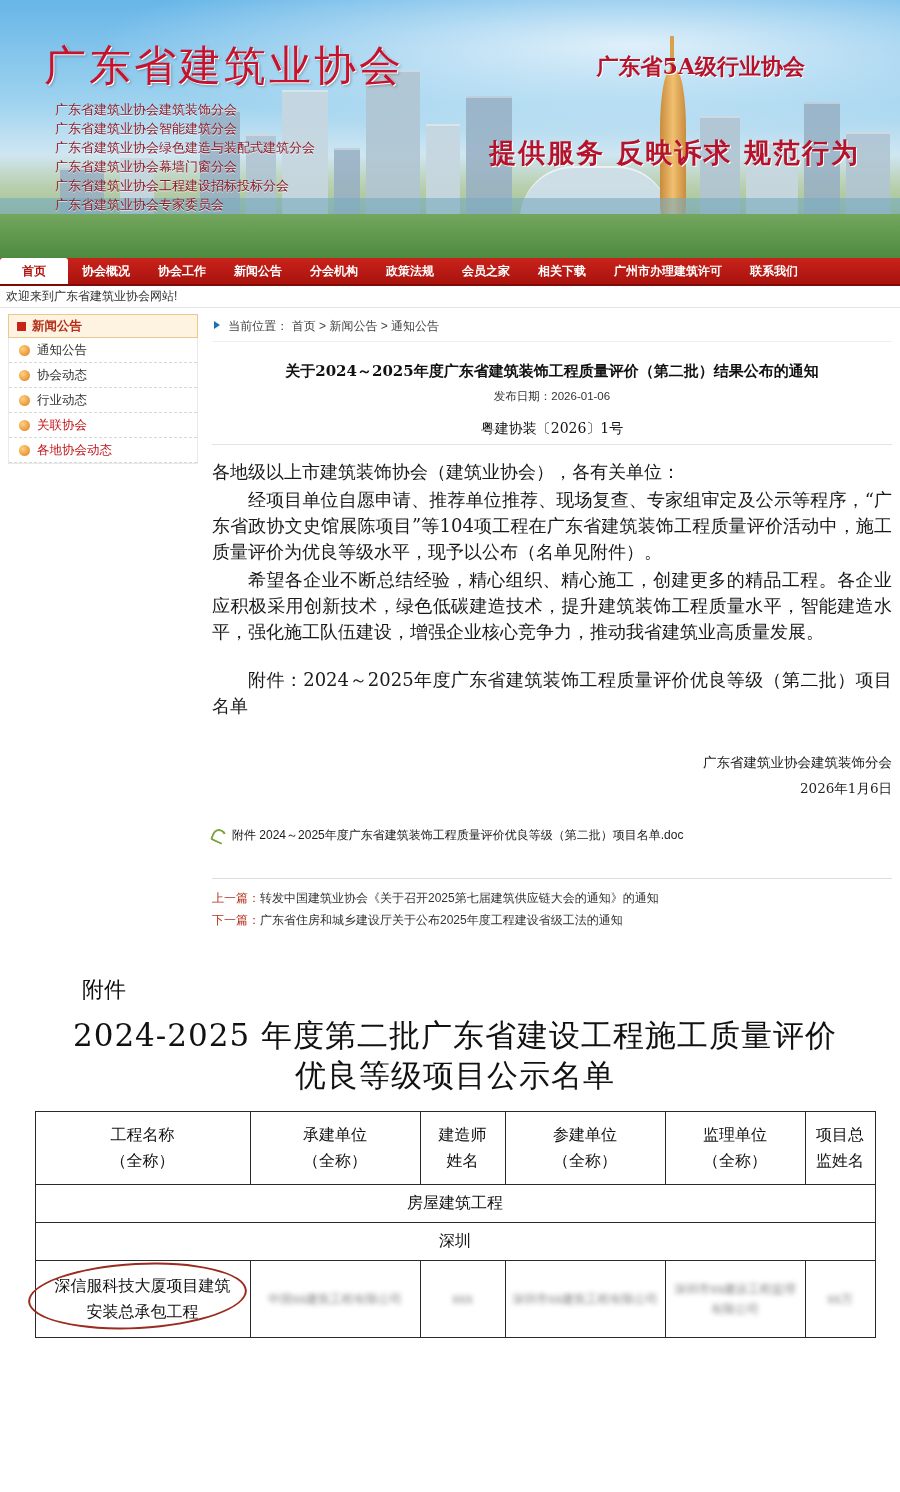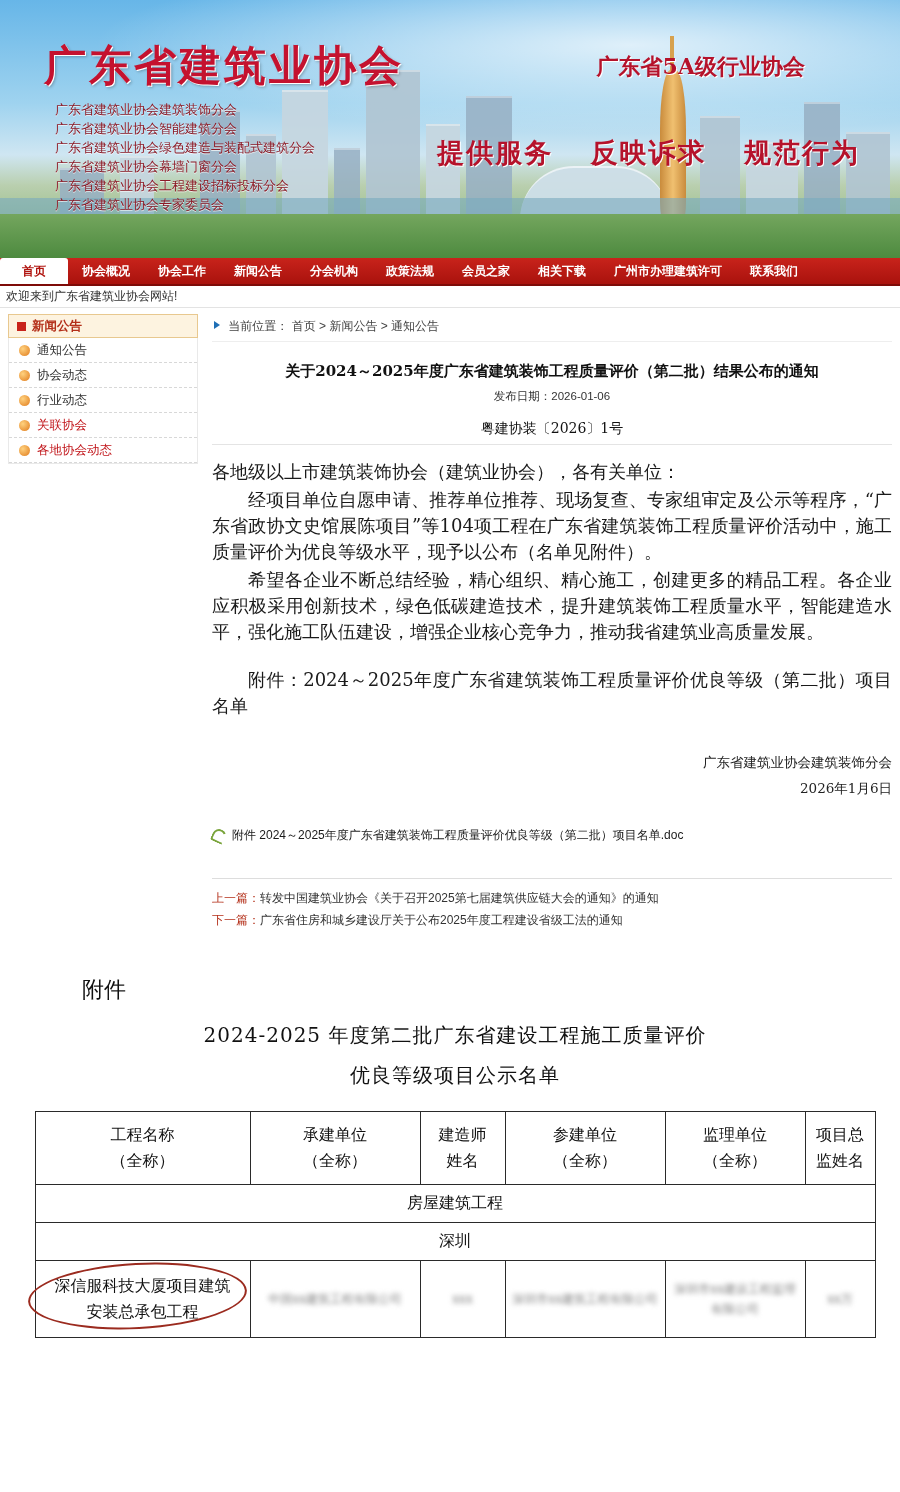--- a/index.html
+++ b/index.html
@@ -46,21 +46,21 @@
     position: absolute; bottom: 0; left: 0; width: 100%; height: 44px;
     background: linear-gradient(#74a65e, #4d8a3f);
   }
   .water {
     position: absolute; bottom: 44px; left: 0; width: 100%; height: 16px;
     background: rgba(120,170,190,.6);
   }
   .assoc-title {
     position: absolute; left: 44px; top: 38px;
     font-family: "DejaVu Serif", serif;
-    font-size: 42px; font-weight: 700; letter-spacing: 3px;
+    font-size: 42px; font-weight: 400; letter-spacing: 3px;
     color: #c4122f;
     text-shadow: 1px 1px 0 #fff, 2px 2px 3px rgba(0,0,0,.25);
   }
   .assoc-sub {
     position: absolute; left: 55px; top: 100px;
     font-family: "DejaVu Serif", serif;
     font-size: 13px; line-height: 19px; color: #8c1a26;
     text-shadow: 0 1px 0 rgba(255,255,255,.7);
   }
   .grade-5a {
@@ -69,21 +69,21 @@
     font-size: 22px; font-weight: 700; color: #b5122b;
     text-shadow: 1px 1px 0 #fff;
   }
   .slogan {
     position: absolute; right: 40px; top: 135px;
     font-family: "DejaVu Serif", serif;
     font-size: 27px; font-weight: 700; color: #b5122b;
     letter-spacing: 2px;
     text-shadow: 1px 1px 0 #fff;
   }
-  .slogan span { margin-left: 26px; }
+  .slogan span { }
   .slogan span:first-child { margin-left: 8px; }
 
   
   .navbar {
     height: 28px; display: flex; align-items: stretch;
     background: linear-gradient(#c8231b, #a9120d);
     border-bottom: 2px solid #7e0b08;
   }
   .navbar .nav-item {
     color: #fff; font-size: 12px; font-weight: 700;
@@ -171,21 +171,21 @@
   .pager div { font-size: 12px; line-height: 22px; color: #333; }
   .pager .lbl { color: #b4301a; }
 
   
   .attachment {
     padding: 34px 20px 0 30px;
     font-family: "DejaVu Serif", serif;
   }
   .att-label { font-size: 22px; color: #111; margin-left: 52px; }
   .att-title {
-    text-align: center; font-size: 20px; line-height: 40px; color: #111;
+    text-align: center; font-size: 31px; line-height: 40px; color: #111;
     margin: 10px 0 16px 0; letter-spacing: 1px;
   }
   table.att {
     width: 840px; margin: 0 auto; border-collapse: collapse;
     table-layout: fixed;
   }
   table.att th, table.att td {
     border: 1px solid #2a2a2a; text-align: center; color: #111;
     font-family: "DejaVu Serif", serif;
   }

